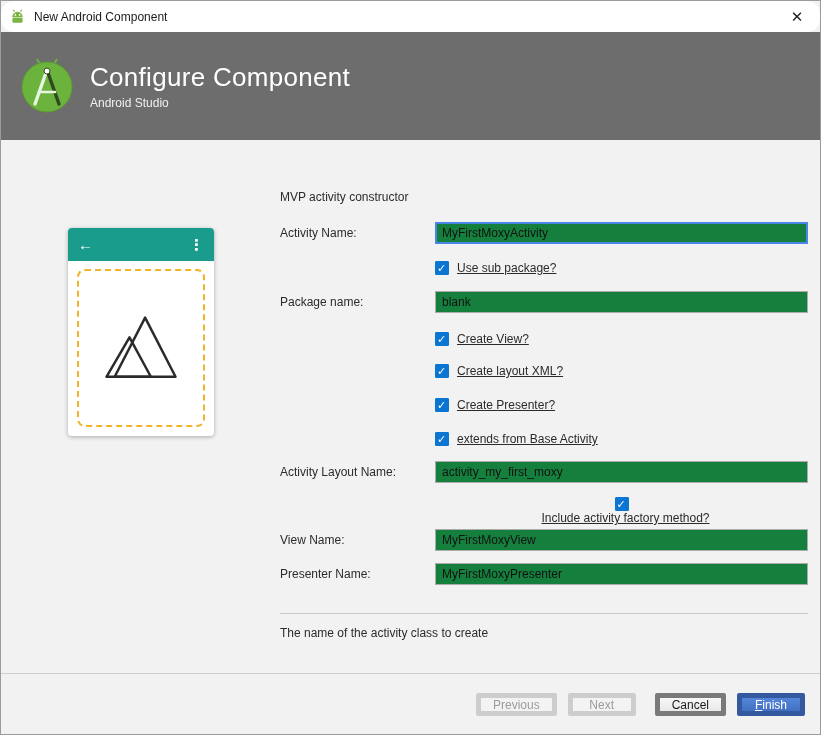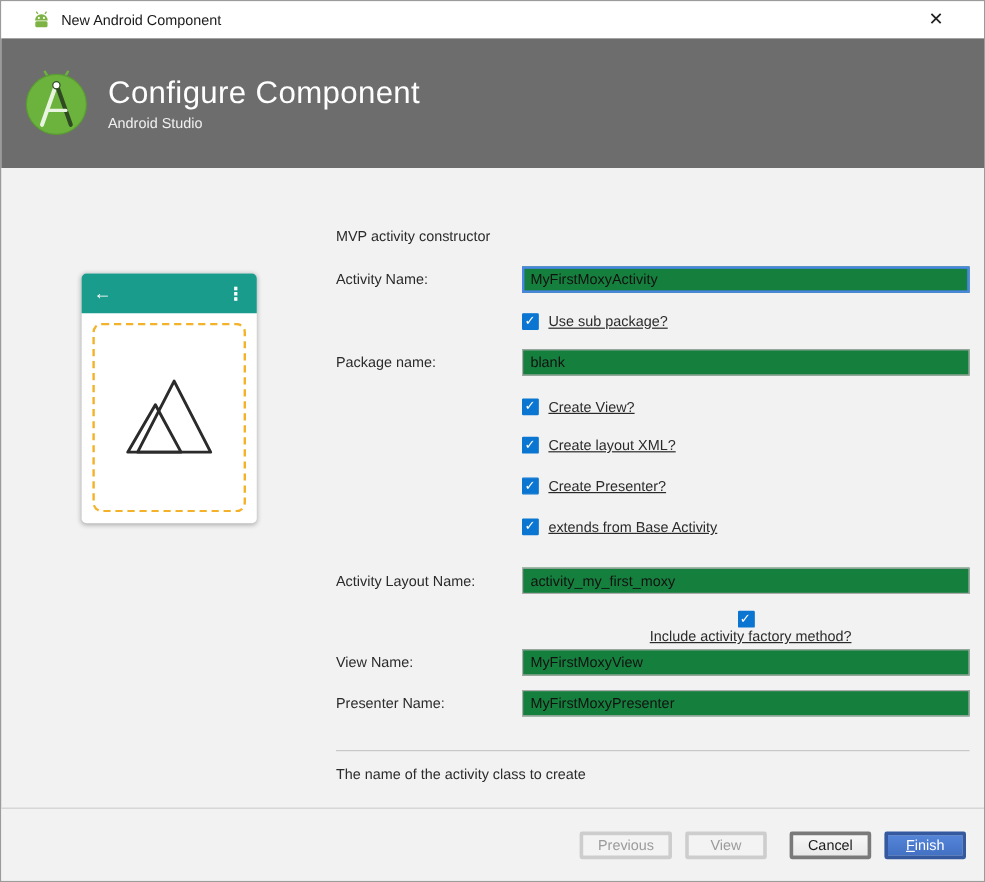--- a/index.html
+++ b/index.html
@@ -12,21 +12,22 @@
     border: 1px solid #9b9b9b;
     background: #f2f2f2;
     position: relative;
     overflow: hidden;
   }
 
   
   .titlebar {
     height: 31px; background: #ffffff;
     display: flex; align-items: center;
-    padding: 0 25px;
+    padding: 0 8px;
+    border-radius: 13px;
   }
   .titlebar-icon { width: 17px; height: 17px; flex: none; }
   .titlebar-title { font-size: 12px; color: #1a1a1a; margin-left: 8px; }
   .titlebar-close {
     margin-left: auto; border: none; background: transparent;
     font-size: 15px; color: #222; cursor: pointer; width: 30px; height: 26px;
     line-height: 26px; text-align: center;
   }
 
   
@@ -71,21 +72,21 @@
   .section-label { margin-top: 50px; font-size: 12px; color: #2b2b2b; }
   .frow { display: flex; align-items: center; }
   .frow .flabel { width: 155px; flex: none; font-size: 12px; color: #2b2b2b; }
   .frow input {
     flex: 1; height: 22px; font-size: 12px; font-family: inherit;
     border: 1px solid #ababab; background: #15803d; padding: 0 6px; color: #111;
     border-radius: 0; outline: none;
   }
   .frow input.focused { border: 2px solid #4a86e8; padding: 0 5px; }
   .mt18 { margin-top: 18px; } .mt16 { margin-top: 16px; }
-  .mt15 { margin-top: 15px; justify-content: flex-end; } .mt14 { margin-top: 26px; }
+  .mt15 { margin-top: 15px; justify-content: flex-end; } .mt14 { margin-top: 14px; }
   .mt12 { margin-top: 12px; }
 
   .cbrow {
     display: flex; align-items: center; margin-left: 155px; height: 16px;
     cursor: default;
   }
   .cbrow.mtc1 { margin-top: 16px; }
   .cbrow.mtc2 { margin-top: 18px; }
   .cbrow.mtc3 { margin-top: 14px; flex-direction: column; }
   .checkbox {
@@ -106,21 +107,21 @@
   
   .bottombar {
     position: absolute; left: 0; right: 0; bottom: 0; height: 61px;
     border-top: 1px solid #cfcfcf; background: #f2f2f2;
     display: flex; align-items: center; justify-content: flex-end;
     padding-right: 15px; gap: 11px;
   }
   .btn {
     min-width: 68px; height: 23px; font-size: 12px; font-family: inherit;
     background: linear-gradient(#f7f7f7, #e9e9e9);
-    border: 3px solid #0ea5e9; border-radius: 2px;
+    border: 5px solid #0ea5e9; border-radius: 2px;
     color: #1a1a1a; cursor: pointer; padding: 0 12px;
   }
   .btn:disabled { color: #9b9b9b; background: #f3f3f3; border-color: #cdcdcd; cursor: default; }
   .btn-cancel { border-color: #7a7a7a; margin-left: 8px; }
   .btn-finish {
     background: linear-gradient(#5585d8, #4271c4);
     border-color: #35599e; color: #ffffff;
   }
   .btn-finish span { display: block; }
   .btn-finish span::first-letter { text-decoration: underline; }
@@ -232,20 +233,20 @@
         <input type="text" value="MyFirstMoxyPresenter" style="">
       </div>
 
       <div class="form-separator"></div>
       <div class="help-text">The name of the activity class to create</div>
     </div>
   </div>
 
   <div class="bottombar">
     <button class="btn" disabled="">Previous</button>
-    <button class="btn" disabled="">View</button>
+    <button class="btn" disabled="">Next</button>
     <button class="btn btn-cancel">Cancel</button>
     <button class="btn btn-finish">
         <span>Finish</span>
       </button>
   </div>
 
 </div>
 
 </body></html>

